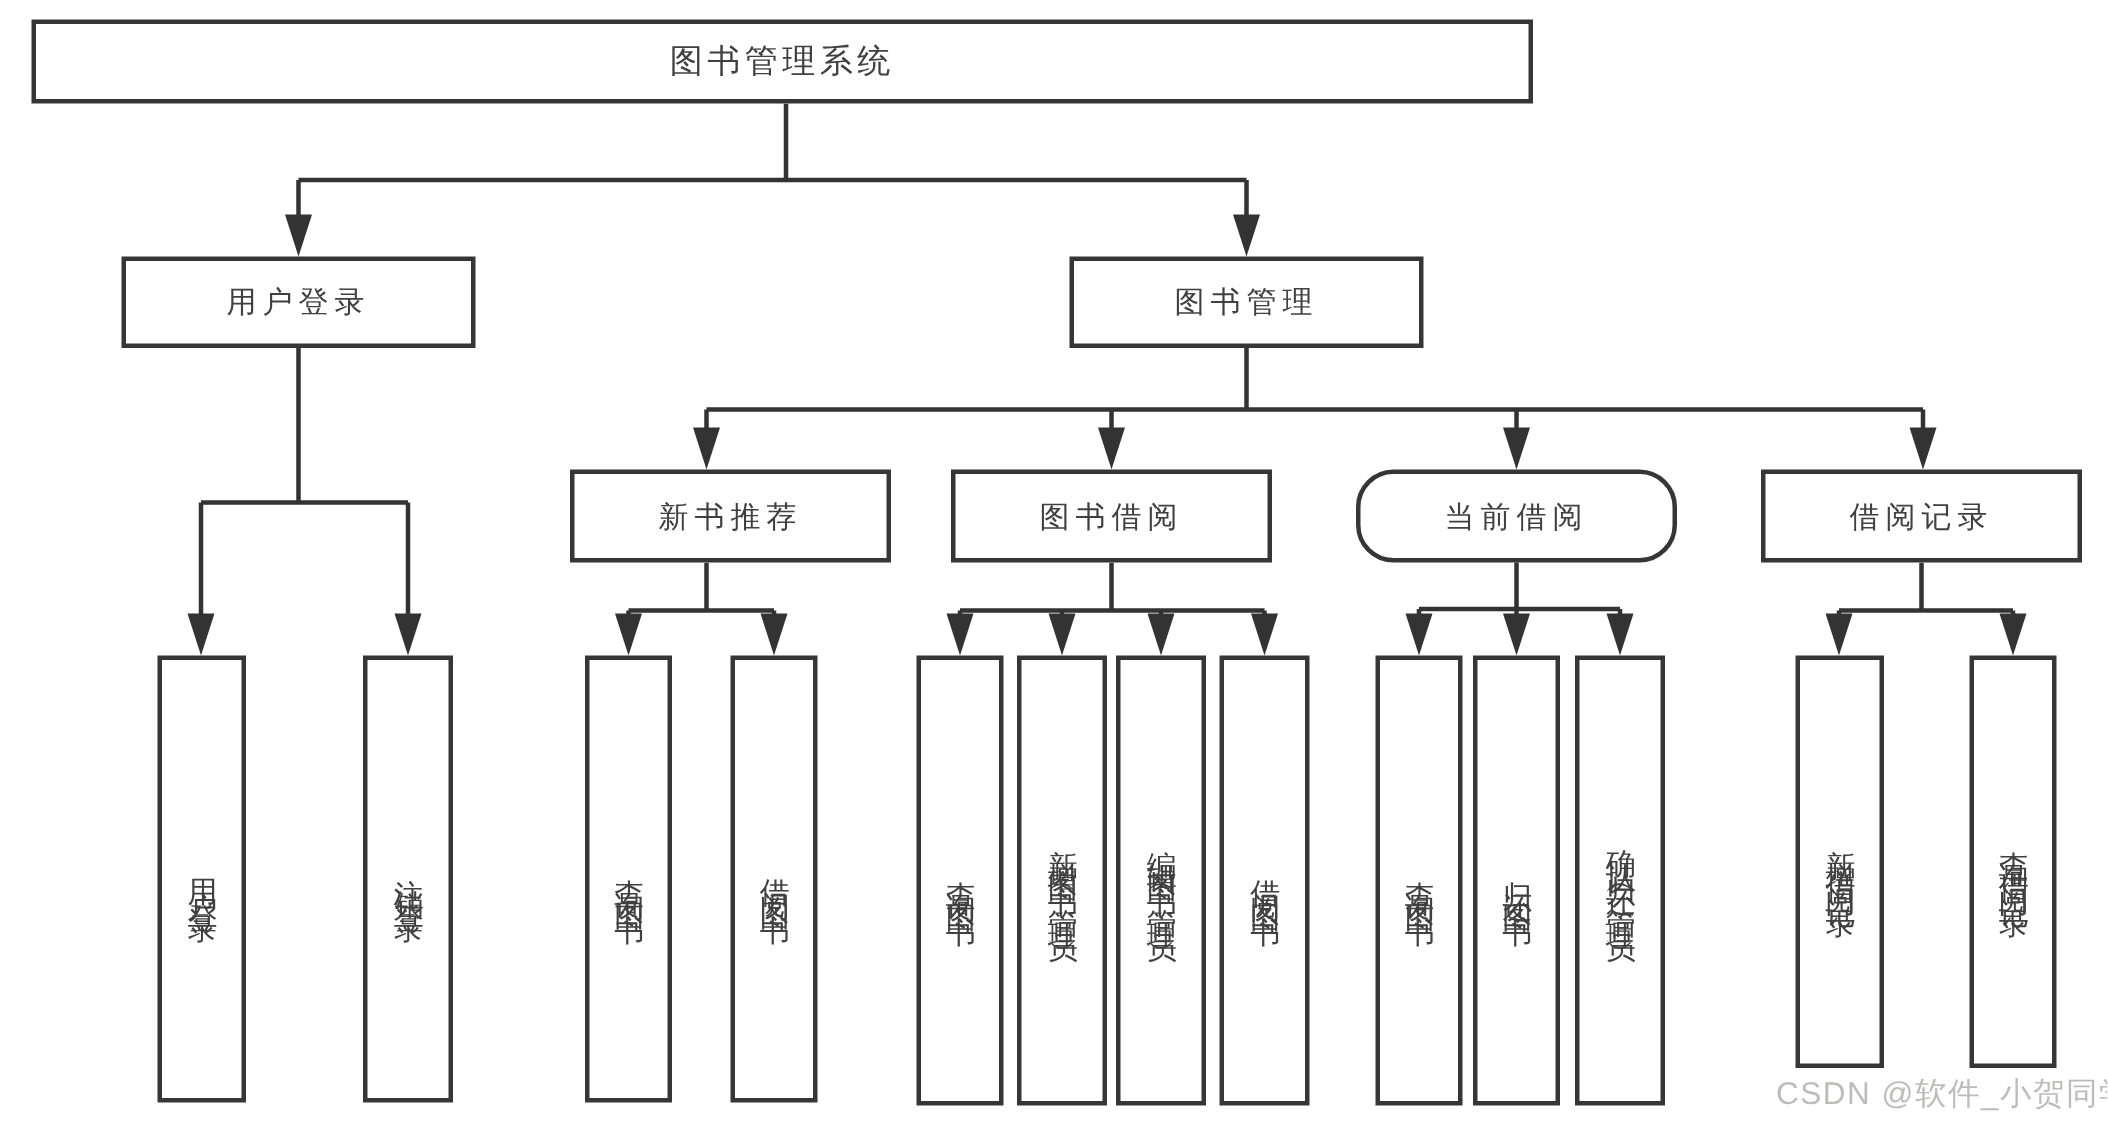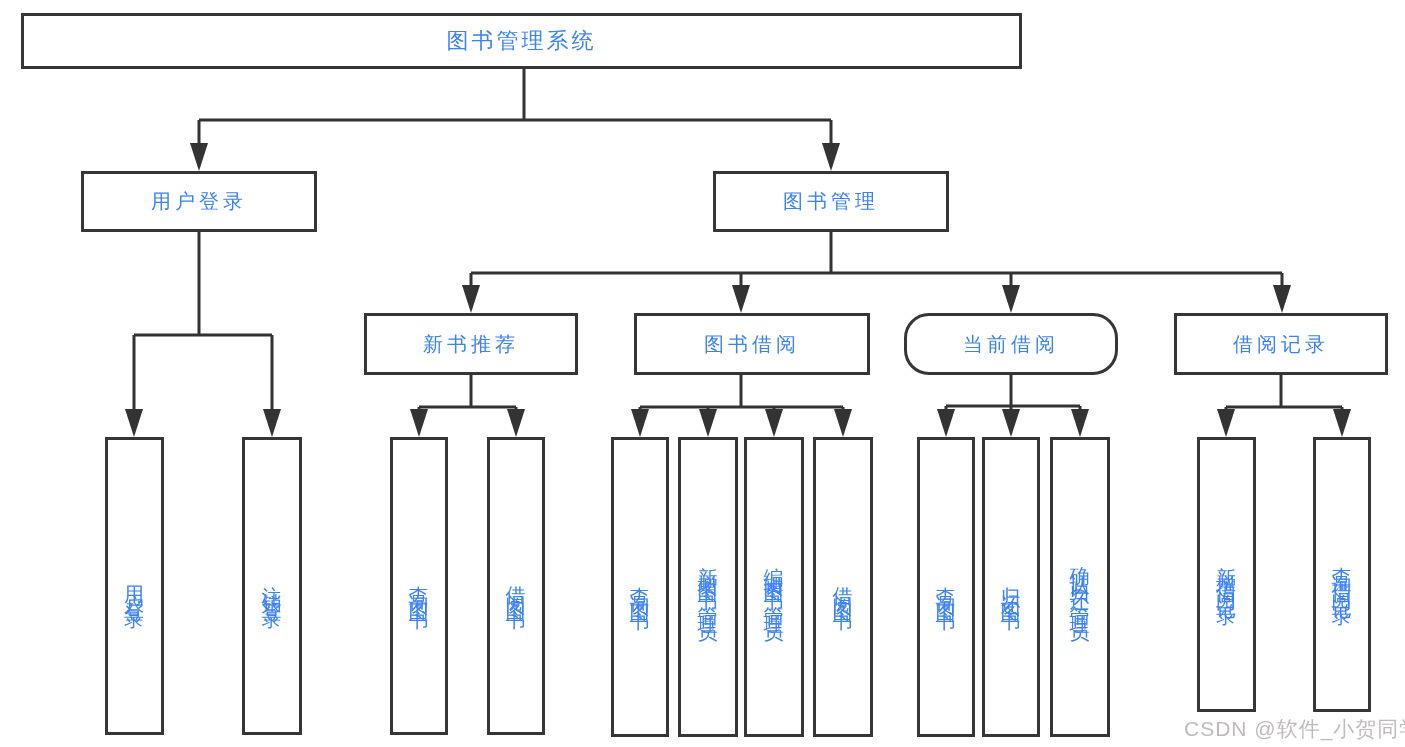--- a/index.html
+++ b/index.html
@@ -9,21 +9,21 @@
     background:#ffffff;
     font-family:"Liberation Sans","DejaVu Sans",sans-serif;
     overflow:hidden;
   }
   svg.wires { position:absolute; left:0; top:0; z-index:1; }
   .node {
     position:absolute;
     box-sizing:border-box;
     border:3px solid #363636;
     background:#ffffff;
-    color:#3b82f6;
+    color:#404040;
     display:flex;
     align-items:center;
     justify-content:center;
     z-index:2;
   }
   .root-node  { font-size:22px; letter-spacing:3px; }
   .h-node     { font-size:20px; letter-spacing:4px; }
   .v-node span {
     writing-mode:vertical-rl;
     text-orientation:mixed;
@@ -91,24 +91,24 @@
     <span>图书管理系统</span>
   </div>
 
   <div class="node h-node" style="left:81px; top:171px; width:236px; height:61px;">
     <span>用户登录</span>
   </div>
   <div class="node h-node" style="left:713px; top:171px; width:236px; height:61px;">
     <span>图书管理</span>
   </div>
 
-  <div class="node h-node" style="left:364px; top:313px; width:214px; height:62px;">
+  <div class="node h-node" style="left:380px; top:313px; width:214px; height:62px;">
     <span>新书推荐</span>
   </div>
-  <div class="node h-node" style="left:634px; top:313px; width:236px; height:62px;">
+  <div class="node h-node" style="left:634px; top:313px; width:214px; height:62px;">
     <span>图书借阅</span>
   </div>
   <div class="node h-node" style="left:904px; top:313px; width:214px; height:62px;border-radius:25px;">
     <span>当前借阅</span>
   </div>
   <div class="node h-node" style="left:1174px; top:313px; width:214px; height:62px;">
     <span>借阅记录</span>
   </div>
 
   <div class="node v-node" style="left:105px; top:437px; width:59px; height:298px;">

